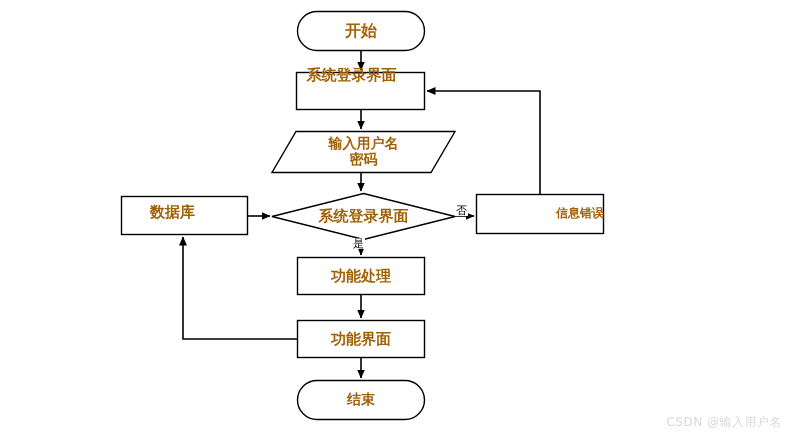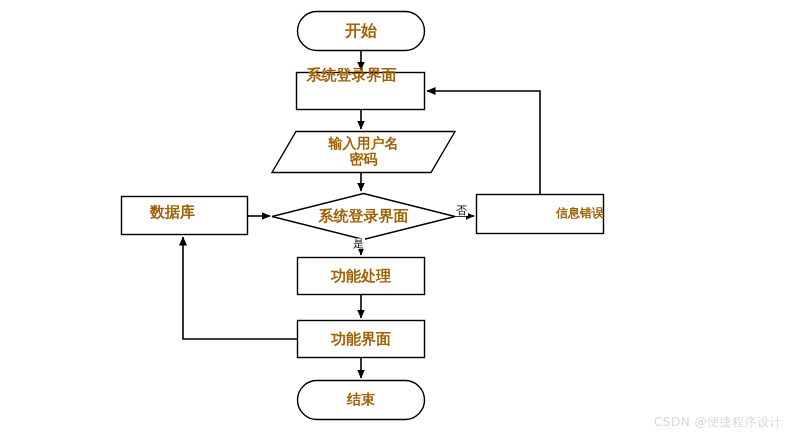--- a/index.html
+++ b/index.html
@@ -121,13 +121,13 @@
 <div class="node-label" style="left:297px; top:257px; width:128px; height:38px; font-size:15px;">功能处理</div>
 
 <div class="node-label" style="left:297px; top:320px; width:128px; height:38px; font-size:15px;">功能界面</div>
 
 <div class="node-label" style="left:297px; top:380px; width:128px; height:40px; font-size:14px;">结束</div>
 
 <div class="edge-label" style="left:455px; top:205px;">否</div>
 
 <div class="edge-label" style="left:352px; top:238px;">是</div>
 
-<div class="watermark">CSDN @便捷程序设计</div>
+<div class="watermark">CSDN @输入用户名</div>
 
 </body></html>

